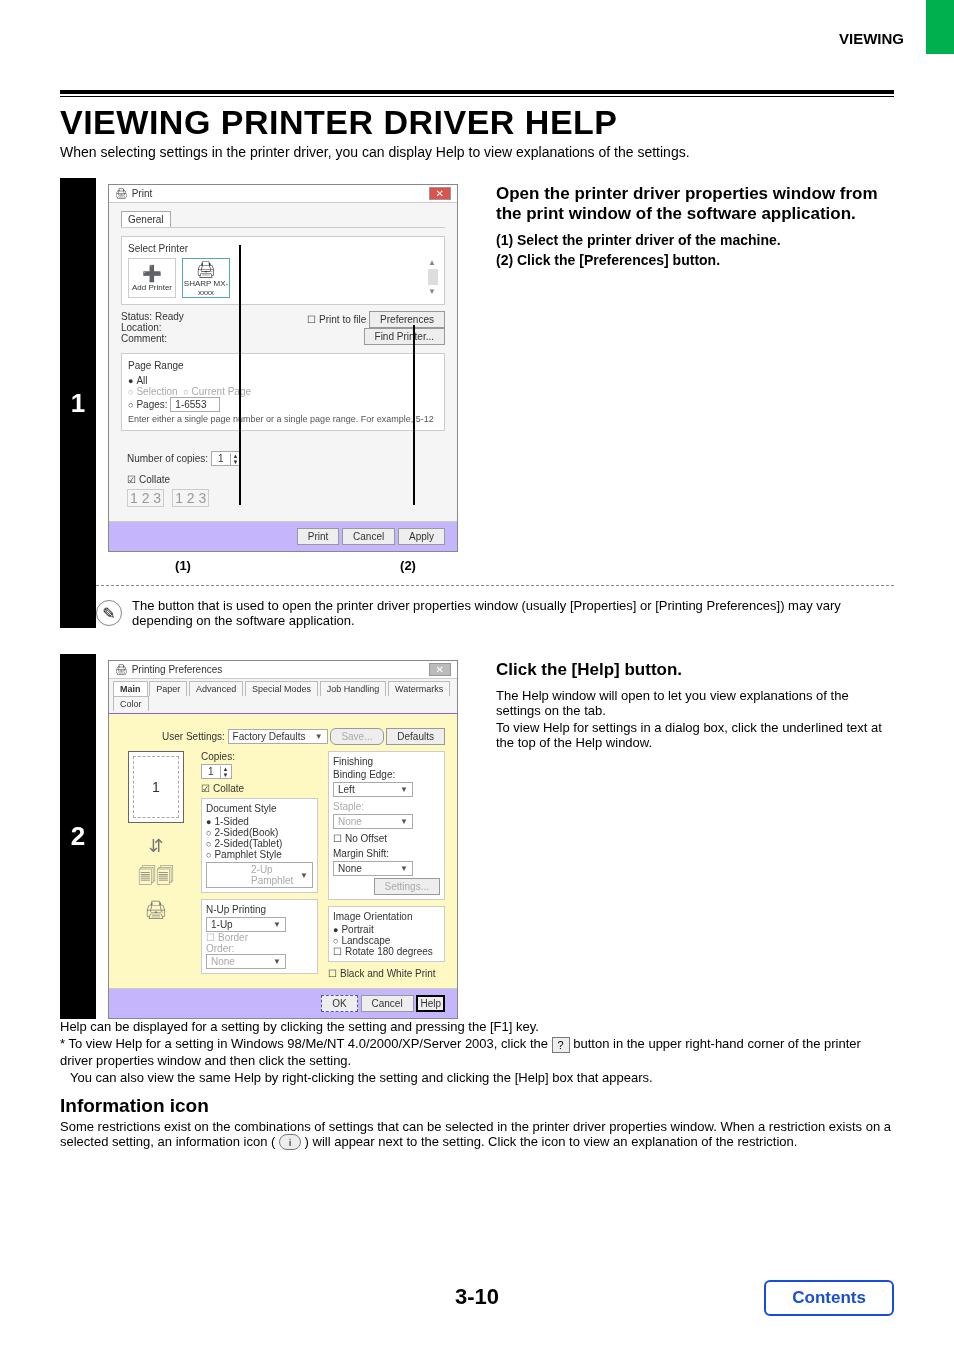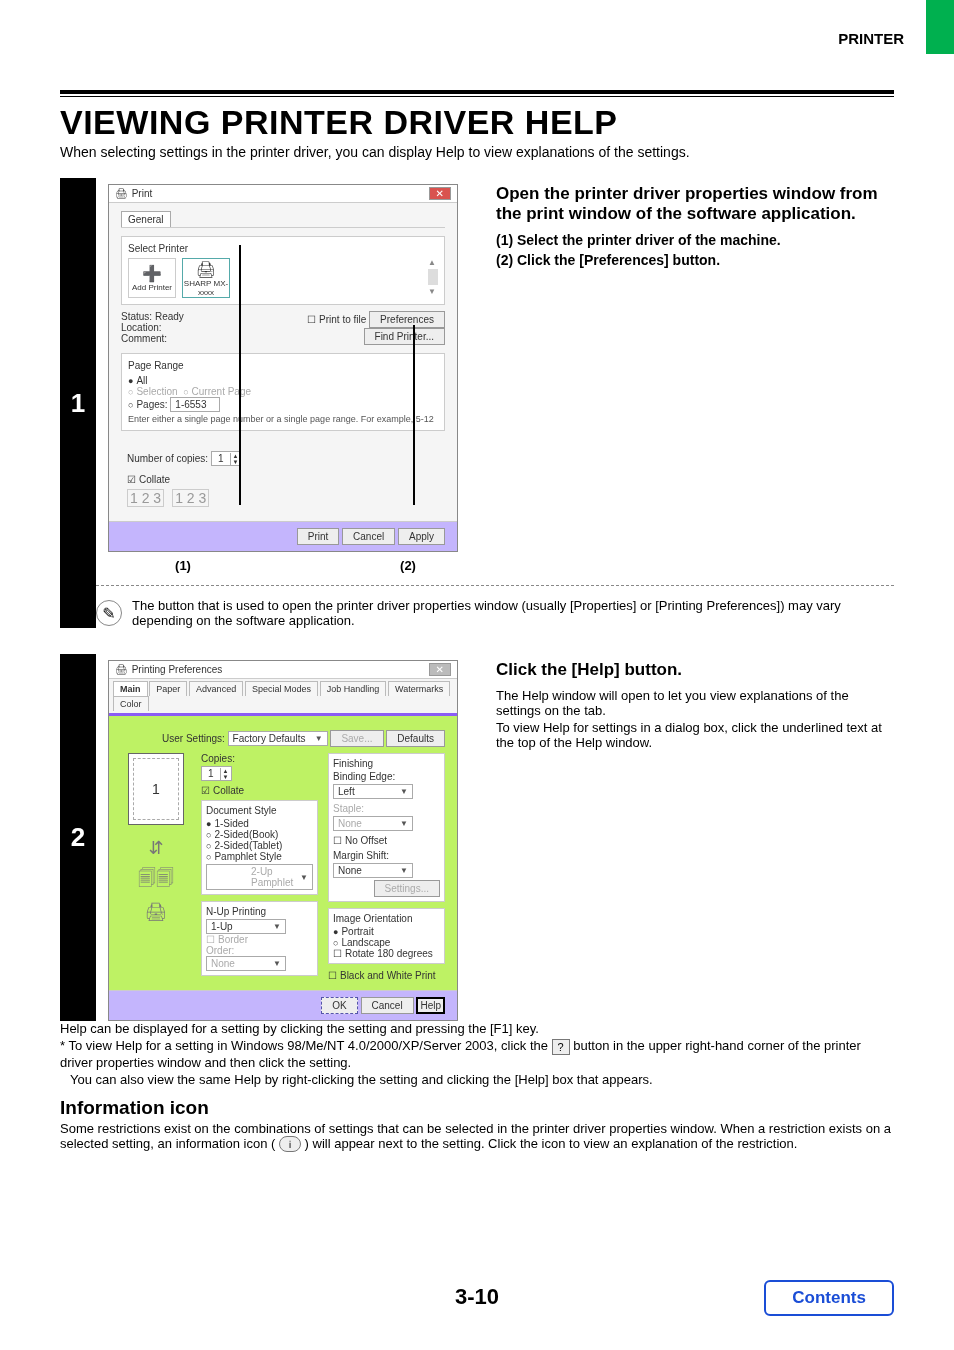--- a/index.html
+++ b/index.html
@@ -51,38 +51,38 @@
 
   h2 { font-size:19px; font-weight:bold; margin-top:10px; margin-bottom:2px;}
   h3 { font-size:19px; font-weight:bold; margin-top:10px; margin-bottom:2px;}
   .para { font-size:13px; margin-bottom:2px;}
   .small-q { display:inline-flex; width:18px; height:16px; border:1px solid #777; background:#eee; align-items:center; justify-content:center; font-size:11px; vertical-align:middle;}
   .info-bubble { display:inline-flex; width:22px; height:16px; border:1px solid #777; border-radius:8px; background:#eee; align-items:center; justify-content:center; font-size:10px; vertical-align:middle;}
 
   .page-num { position:absolute; bottom:40px; left:0; right:0; text-align:center; font-size:22px; font-weight:bold;}
   .contents-btn { position:absolute; bottom:34px; right:60px; border:2px solid #1a4dd6; border-radius:6px; padding:6px 26px; color:#1a4dd6; font-weight:bold; font-size:17px; }
 
-  .pref-dlg .tabs { border-bottom:3px solid #8b5cf6; padding:2px 4px;}
+  .pref-dlg .tabs { border-bottom:1px solid #8b5cf6; padding:2px 4px;}
   .pref-dlg .tab { display:inline-block; border:1px solid #bbb; border-bottom:none; padding:2px 6px; font-size:9px; margin-right:-1px; background:#f6f6f6;}
   .pref-dlg .tab.active{ background:#fff; font-weight:bold;}
   .defaults-row { margin:6px 0; font-size:10px;}
   .page-box { width:56px; height:72px; border:1px solid #666; background:#fff; display:flex; align-items:center; justify-content:center; font-size:14px; margin-bottom:6px; position:relative;}
   .page-box::before{ content:""; position:absolute; inset:4px; border:1px dashed #aaa;}
   .small-icon { font-size:18px; color:#777;}
   .highlight-help { border:2px solid #000; padding:1px 2px;}
   .group-label{font-size:10px; color:#333; margin-bottom:2px;}
   .spinner{display:inline-flex; border:1px solid #aaa; background:#fff; font-size:10px; align-items:center;}
   .spinner .num{padding:1px 6px;}
   .spinner .arrows{display:flex; flex-direction:column; border-left:1px solid #aaa; font-size:6px; line-height:6px; padding:0 2px;}
 </style>
 </head>
 <body>
 
 <div class="green-bar"></div>
-<div class="header-right">PRINTER</div>
+<div class="header-right">VIEWING</div>
 
 <div class="content">
   <div class="rule-top"></div>
   <div class="rule-top2"></div>
   <h1>VIEWING PRINTER DRIVER HELP</h1>
   <div class="subtitle">When selecting settings in the printer driver, you can display Help to view explanations of the settings.</div>
 
   <div class="step">
     <div class="step-num">1</div>
     <div class="step-body">
@@ -193,27 +193,27 @@
             </div>
             <div class="tabs">
               <span class="tab active">Main</span>
               <span class="tab">Paper</span>
               <span class="tab">Advanced</span>
               <span class="tab">Special Modes</span>
               <span class="tab">Job Handling</span>
               <span class="tab">Watermarks</span>
               <span class="tab">Color</span>
             </div>
-            <div class="dlg-body" style="background:#bef264;">
+            <div class="dlg-body" style="background:#fef9c3;">
               <div class="defaults-row" style="text-align:right;">
                 <span>User Settings:</span>
                 <span class="select" style="min-width:100px;">
                     <span>Factory Defaults</span>
                   </span>
-                <span class="btn" style="color:#aaa;">Save...</span>
+                <span class="btn" style="color:#aaa;border-radius:6px;">Save...</span>
                 <span class="btn">Defaults</span>
               </div>
               <div class="two-col">
                 <div style="flex:0 0 70px; display:flex; flex-direction:column; align-items:center; gap:6px;">
                   <div class="page-box">
                       <span>1</span>
                     </div>
                   <span class="small-icon">⇵</span>
                   <span class="small-icon">🗐🗐</span>
                   <span class="small-icon">🖨</span>

